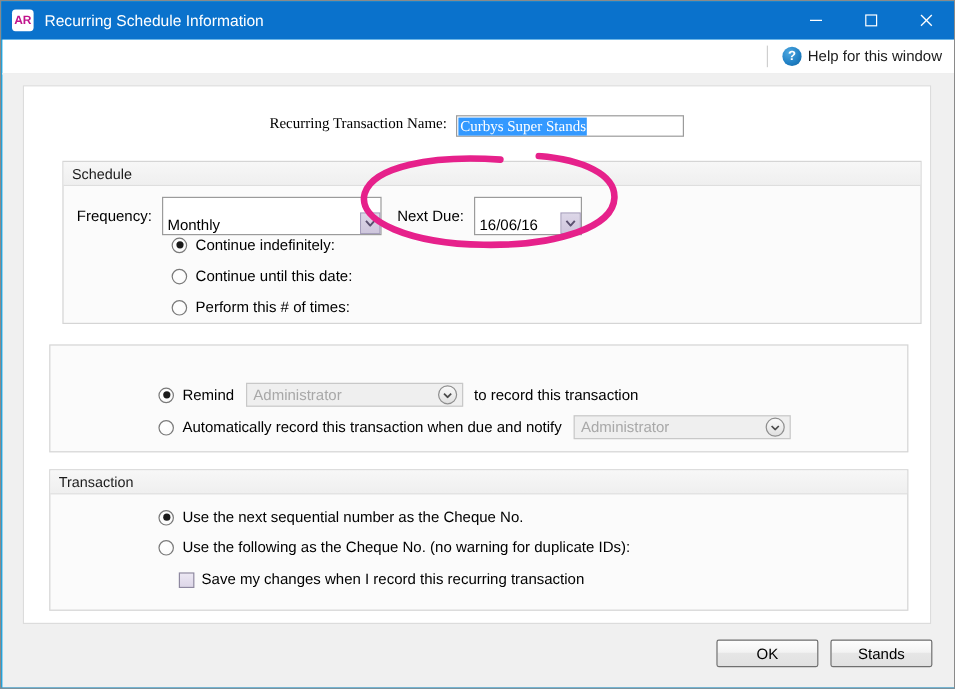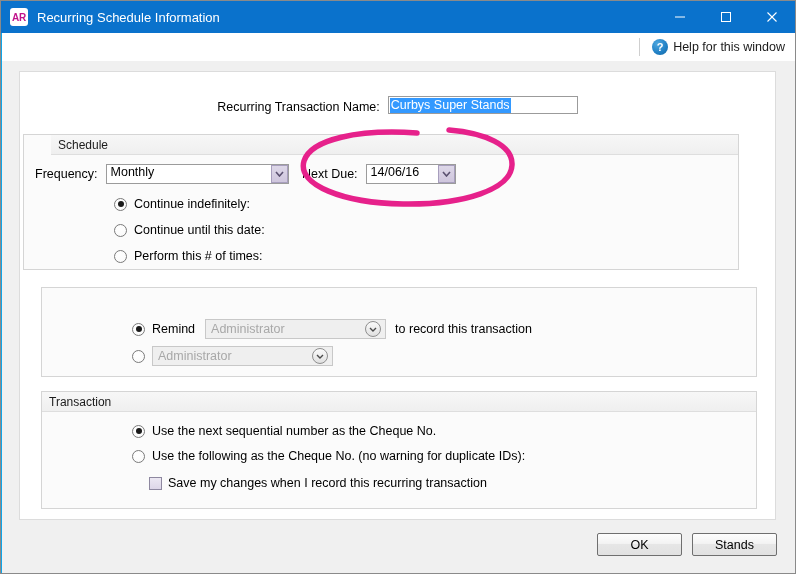--- a/index.html
+++ b/index.html
@@ -142,22 +142,23 @@
     box-sizing: border-box;
   }
 
   
   #name-row {
     position: absolute;
     left: 0;
     top: 24px;
     width: 100%;
     display: flex;
-    align-items: flex-end;
-    justify-content: center;
+    align-items: flex-start;
+    justify-content: center;
+    font-family: Liberation Serif, serif;
   }
   #name-label {
     font-size: 12.5px;
     color: #000;
     margin-right: 8px;
     white-space: nowrap;
   }
   #name-input {
     width: 190px;
     height: 18px;
@@ -187,34 +188,34 @@
   .group-header {
     height: 19px;
     background: linear-gradient(to bottom, #f7f7f7 0%, #efefef 100%);
     border-bottom: 1px solid #dedede;
     display: flex;
     align-items: center;
     padding-left: 7px;
     font-size: 12px;
     color: #1b1b1b;
   }
-  #grp-schedule { left: 3px; top: 62px; width: 716px; height: 136px; padding-left: 27px; }
+  #grp-schedule { left: 32px; top: 62px; width: 716px; height: 136px; }
   #grp-alerts   { left: 21px; top: 215px; width: 716px; height: 90px; }
   #grp-transaction { left: 21px; top: 319px; width: 716px; height: 118px; }
 
   
   .lbl { font-size: 12.5px; color: #000; white-space: nowrap; }
 
   .combo {
     border: 1px solid #9b9b9b;
     background: #ffffff;
     box-sizing: border-box;
     display: flex;
-    align-items: flex-start;
-    height: 20px;
+    align-items: flex-end;
+    height: 32px;
     padding-left: 4px;
     position: relative;
   }
   .combo .cval {
     font-size: 12.5px;
     color: #000;
     flex: 1;
     white-space: nowrap;
     overflow: hidden;
   }
@@ -389,21 +390,21 @@
               <svg width="9" height="6" viewBox="0 0 9 6">
                   <path d="M1 1 L4.5 5 L8 1" fill="none" stroke="#5b5170" stroke-width="1.6"></path>
                 </svg>
             </span>
           </div>
         </div>
 
         <div style="position:absolute; left:278px; top:29px; display:flex; align-items:center;">
           <span class="lbl" style="margin-right:8px;">Next Due:</span>
           <div class="combo" style="width:90px;">
-            <span class="cval">14/06/16</span>
+            <span class="cval">16/06/16</span>
             <span class="combo-arrow">
               <svg width="9" height="6" viewBox="0 0 9 6">
                   <path d="M1 1 L4.5 5 L8 1" fill="none" stroke="#5b5170" stroke-width="1.6"></path>
                 </svg>
             </span>
           </div>
         </div>
 
         <div class="radio-row" style="left:90px; top:62px;">
           <span class="radio checked"></span>
@@ -432,20 +433,21 @@
                     <path d="M1 1 L4 4 L7 1" fill="none" stroke="#4a4a4a" stroke-width="1.4"></path>
                   </svg>
               </span>
             </span>
           </div>
           <span class="lbl" style="margin-left:9px; margin-right:9px;">to record this transaction</span>
         </div>
 
         <div style="position:absolute; left:90px; top:58px; display:flex; align-items:center;">
           <span class="radio"></span>
+          <span class="lbl" style="margin-right:10px;">Automatically record this transaction when due and notify</span>
           <div class="combo-dis" style="width:181px;">
             <span class="cval">Administrator</span>
             <span class="combo-dis-arrow">
               <span class="circ-arrow">
                 <svg width="8" height="5" viewBox="0 0 8 5">
                     <path d="M1 1 L4 4 L7 1" fill="none" stroke="#4a4a4a" stroke-width="1.4"></path>
                   </svg>
               </span>
             </span>
           </div>

